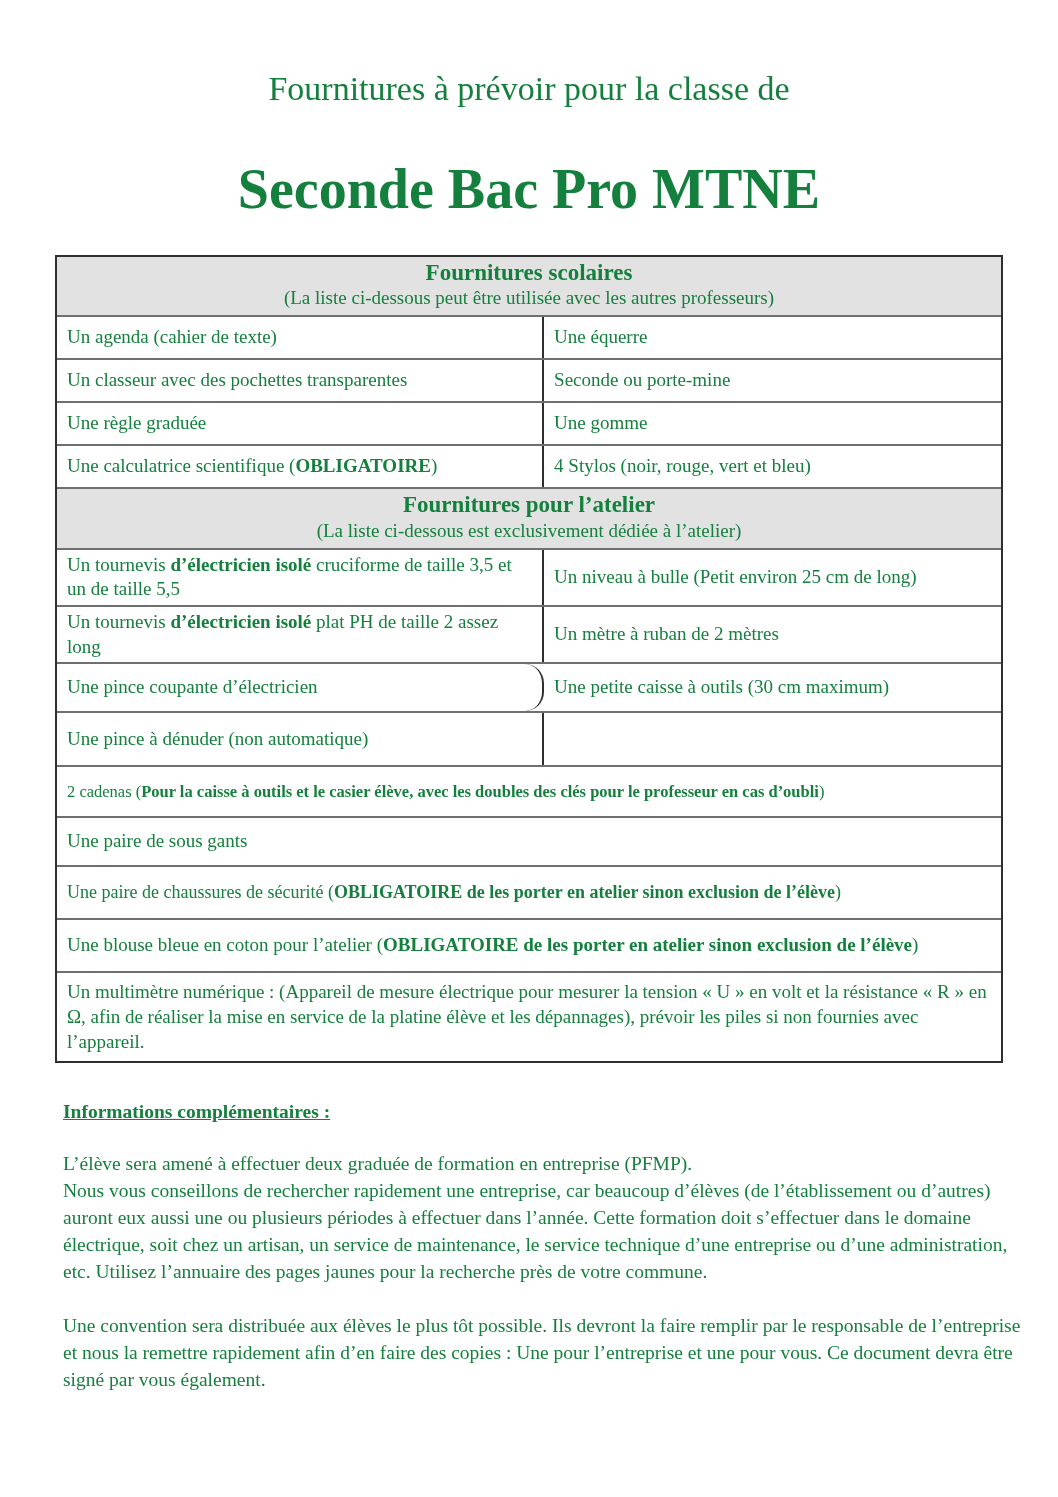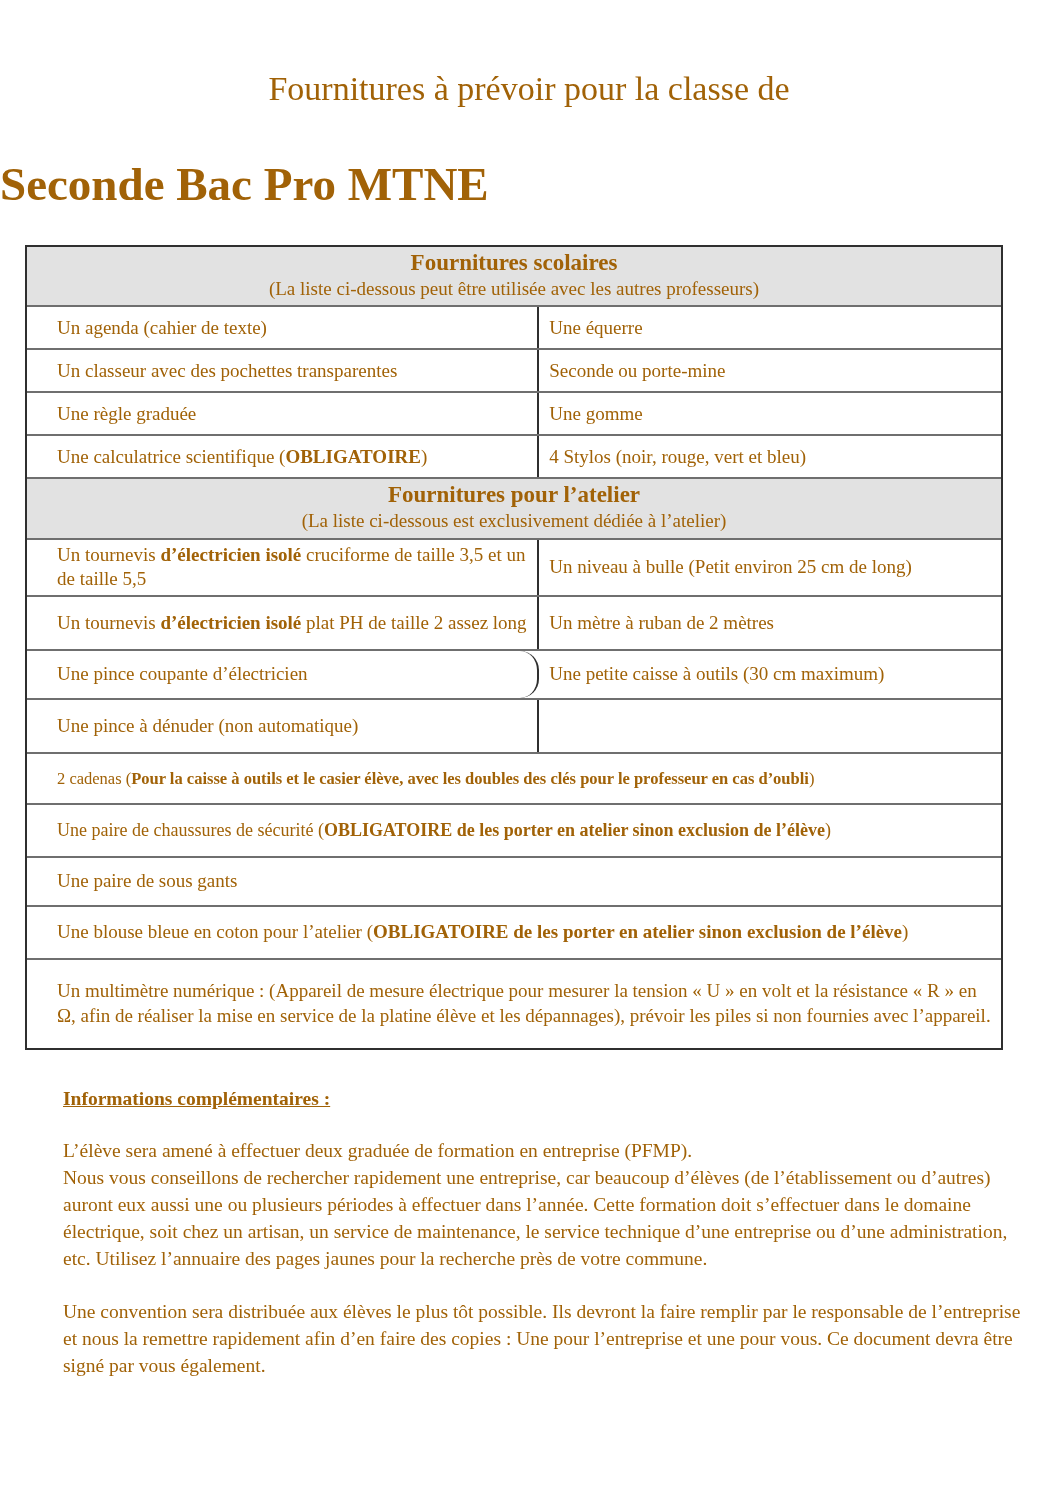--- a/index.html
+++ b/index.html
@@ -1,28 +1,28 @@
 <!DOCTYPE html>
 <html lang="fr"><head>
 <meta charset="utf-8">
 <style>
   html,body{margin:0;padding:0;background:#ffffff;}
   .page{
-    width:1058px;height:1410px;background:#ffffff;color:#a16207;
+    width:1058px;height:1410px;background:#ffffff;color:#15803d;
     font-family:"Liberation Serif","DejaVu Serif",serif;
     overflow:hidden;position:relative;box-sizing:border-box;
   }
   .title1{margin:0;padding-top:70px;text-align:center;font-size:34px;font-weight:400;line-height:1.1;}
-  .title2{margin:0;padding-top:52px;text-align:left;font-size:47px;font-weight:700;line-height:1.1;}
+  .title2{margin:0;padding-top:52px;text-align:center;font-size:56px;font-weight:700;line-height:1.1;}
 
   .stable{
-    margin:34px 55px 0 25px;
+    margin:34px 55px 0 55px;
     border:2px solid #2f2f2f;
   }
-  .trow{border-top:2px solid #6f6f6f;padding-left:20px;}
+  .trow{border-top:2px solid #6f6f6f;}
   .trow:first-child{border-top:none;}
 
   .shead{background:#e2e2e2;text-align:center;padding:3px 6px 6px 6px;}
   .shead-title{font-size:23px;font-weight:700;line-height:1.15;}
   .shead-sub{font-size:19px;line-height:1.15;margin-top:1px;}
 
   .cols{display:flex;align-items:stretch;}
   .cleft{width:51.6%;border-right:2px solid #2f2f2f;}
   .cright{flex:1;text-align:right;}
 
@@ -130,28 +130,28 @@
       <div class="cell cright h52">
           <span class="txt"></span>
         </div>
     </div>
 
     <div class="trow small">
       <div class="cell h49">
           <span class="txt">2 cadenas (<b>Pour la caisse à outils et le casier élève, avec les doubles des clés pour le professeur en cas d’oubli</b>)</span>
         </div>
     </div>
+    <div class="trow">
+      <div class="cell h47">
+          <span class="txt">Une paire de sous gants</span>
+        </div>
+    </div>
     <div class="trow fit">
       <div class="cell h51">
           <span class="txt">Une paire de chaussures de sécurité (<b>OBLIGATOIRE de les porter en atelier sinon exclusion de l’élève</b>)</span>
-        </div>
-    </div>
-    <div class="trow">
-      <div class="cell h47">
-          <span class="txt">Une paire de sous gants</span>
         </div>
     </div>
     <div class="trow">
       <div class="cell h51">
           <span class="txt">Une blouse bleue en coton pour l’atelier (<b>OBLIGATOIRE de les porter en atelier sinon exclusion de l’élève</b>)</span>
         </div>
     </div>
     <div class="trow">
       <div class="cell h88">
           <span class="txt">Un multimètre numérique : (Appareil de mesure électrique pour mesurer la tension « U » en volt et la résistance « R » en Ω, afin de réaliser la mise en service de la platine élève et les dépannages), prévoir les piles si non fournies avec l’appareil.</span>

